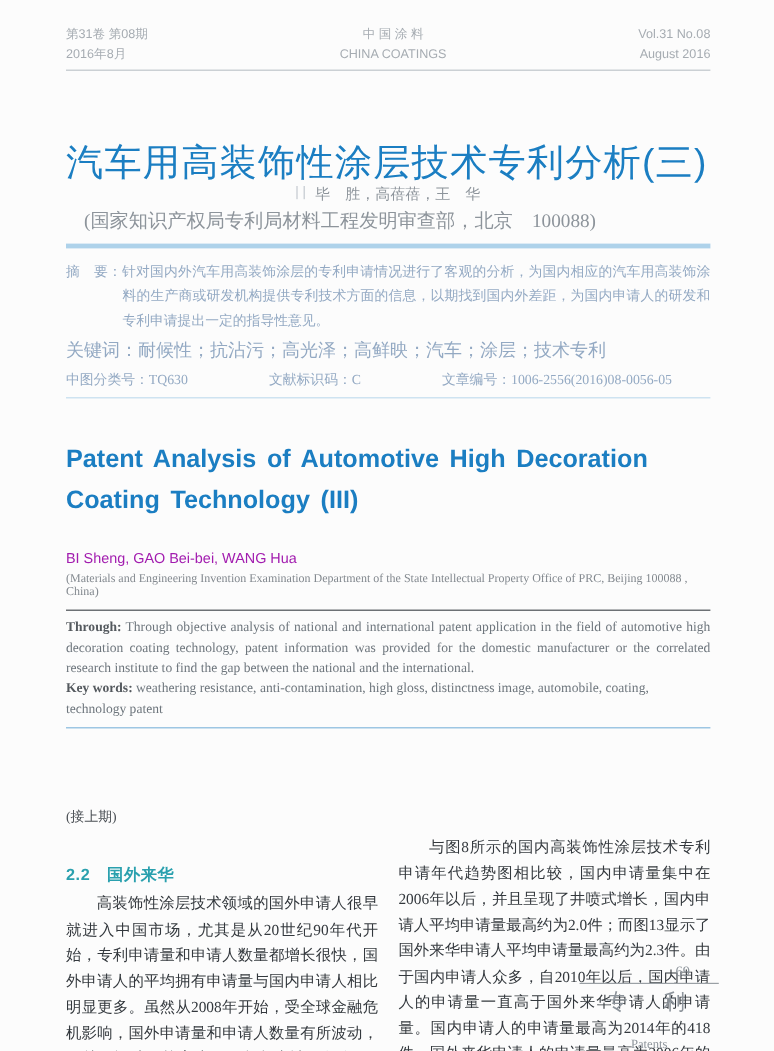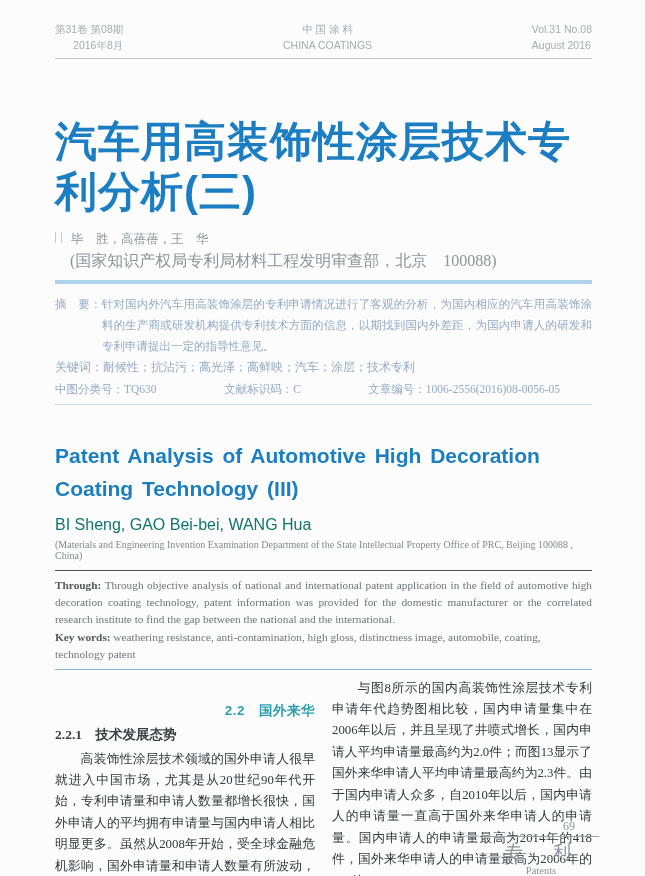--- a/index.html
+++ b/index.html
@@ -9,75 +9,75 @@
     margin:0 auto;
     background:#fcfcfc;
     box-sizing:border-box;
     padding:22px 53px 0 55px;
     font-family:"Liberation Serif", serif;
     overflow:hidden;
   }
   
   .jheader{display:flex;justify-content:space-between;color:#a6acb2;
     font-family:"Liberation Sans", sans-serif;font-size:10.5px;line-height:1.5;}
-  .jheader .cell{white-space:nowrap;text-align:right;}
+  .jheader .cell{white-space:nowrap;}
   .jheader .center{text-align:center;}
-  .jheader .right{text-align:left;}
+  .jheader .right{text-align:right;}
   .header-divider{border:none;border-top:1px solid #bfc5ca;margin:4px 0 3px 0;}
   .doi{color:#9aa1a7;font-size:9.5px;letter-spacing:.2px;}
   
   .title-cn{
     margin-top:58px;
     font-family:"Liberation Sans", sans-serif;
-    font-weight:bold;font-size:42px;letter-spacing:1px;
+    font-weight:normal;font-size:31px;letter-spacing:1px;
     color:#1b7ec2;line-height:1.2;
   }
-  .authors-row{margin-top:14px;color:#8d949b;font-size:12.5px;}
+  .authors-row{color:#8d949b;font-size:12.5px;text-align:center;}
   .author-mark{display:inline-block;width:5px;height:11px;
     border-left:1.5px solid #c3c9cf;border-right:1.5px solid #c3c9cf;margin-right:9px;}
   .affiliation-cn{margin-top:3px;padding-left:15px;color:#8d949b;font-size:16px;}
   .rule-blue-thick{border:none;height:4px;background:#aed2ea;margin:8px 0 10px 0;}
   
   .abs-cn{color:#93a9c3;font-size:11.5px;line-height:1.8;text-align:justify;
     padding-left:47px;text-indent:-47px;}
-  .kw-cn{color:#93a9c3;font-size:12px;line-height:1.8;margin-top:1px;}
+  .kw-cn{color:#93a9c3;font-size:15px;line-height:1.8;margin-top:1px;}
   .meta-row{display:flex;justify-content:space-between;color:#93a9c3;
     font-size:11.5px;line-height:1.8;padding-right:32px;gap:44px;}
   .rule-blue-thin{border:none;border-top:1px solid #c2dcee;margin:4px 0 0 0;}
   
   .title-en{margin-top:34px;font-family:"Liberation Sans", sans-serif;
     font-weight:bold;font-size:21px;color:#1b7ec2;line-height:1.6;
     word-spacing:3px;max-width:545px;}
-  .authors-en{margin-top:10px;color:#0f766e;
-    font-family:"Liberation Sans", sans-serif;font-size:16px;}
+  .authors-en{margin-top:24px;color:#a21caf;
+    font-family:"Liberation Sans", sans-serif;font-size:12px;}
   .affiliation-en{margin-top:5px;color:#83898f;font-size:10px;}
   .rule-dark{border:none;border-top:1px solid #4a4f54;margin:9px 0 6px 0;}
   
   .abs-en{color:#6e767d;font-size:11.3px;line-height:1.5;text-align:justify;}
   .abs-en b, .kw-en b{color:#54595e;}
   .kw-en{color:#6e767d;font-size:11.3px;line-height:1.5;margin-top:1px;}
   .rule-blue-end{border:none;border-top:1.5px solid #86b8dc;margin:6px 0 0 0;}
   
   .continued{margin-top:66px;color:#4a4f54;font-size:11.5px;}
   .columns{display:flex;gap:17px;margin-top:8px;align-items:flex-start;}
   .col{flex:1;min-width:0;}
   .col-left{padding-top:24px;}
   .sec-heading{font-family:"Liberation Sans", sans-serif;font-weight:bold;
-    font-size:13.5px;color:#2aa0ae;letter-spacing:.5px;text-align:right;}
+    font-size:13.5px;color:#2aa0ae;letter-spacing:.5px;}
   .subsec-heading{margin-top:6px;font-size:13.5px;color:#3a3f44;font-weight:600;}
   .para{margin-top:5px;color:#33383d;font-size:12.8px;line-height:1.68;
     text-align:justify;text-indent:2em;}
   
   .pfooter{position:absolute;right:46px;bottom:0;width:116px;
     color:#8d949b;text-align:center;}
   .pfooter .pageno{font-size:12px;text-align:right;padding-right:24px;}
   .pfooter-rule{border:none;border-top:1px solid #9aa0a5;margin:2px 0 3px 0;}
   .pfooter .col-cn{font-size:18px;letter-spacing:6px;color:#8d949b;
     font-family:"Liberation Sans", sans-serif;}
-  .pfooter .col-en{font-size:10.5px;margin-top:1px;color:#8d949b;}
+  .pfooter .col-en{font-size:10.5px;margin-top:18px;color:#8d949b;}
 </style>
 </head>
 <body>
 
 <div class="page">
 
   <div class="jheader">
     <div class="cell left">
       <div>第31卷 第08期</div>
       <div>2016年8月</div>
@@ -111,25 +111,25 @@
 
   <h2 class="title-en" style="margin:34px 0 0 0;">Patent Analysis of Automotive High Decoration Coating Technology (III)</h2>
   <div class="authors-en">BI Sheng, GAO Bei-bei, WANG Hua</div>
   <div class="affiliation-en">(Materials and Engineering Invention Examination Department of the State Intellectual Property Office of PRC, Beijing 100088 , China)</div>
   <hr class="rule-dark">
 
   <div class="abs-en"><b>Through:</b><span> Through objective analysis of national and international patent application in the field of automotive high decoration coating technology, patent information was provided for the domestic manufacturer or the correlated research institute to find the gap between the national and the international.</span></div>
   <div class="kw-en"><b>Key words:</b><span> weathering resistance, anti-contamination, high gloss, distinctness image, automobile, coating, technology patent</span></div>
   <hr class="rule-blue-end">
 
+  <div class="continued">(接上期)</div>
 
   <div class="columns">
     <div class="col col-left">
       <div class="sec-heading">2.2　国外来华</div>
-      <div class="subsec-heading">2.2.1　技术发展态势</div>
       <p class="para" style="margin:5px 0 0 0;">高装饰性涂层技术领域的国外申请人很早就进入中国市场，尤其是从20世纪90年代开始，专利申请量和申请人数量都增长很快，国外申请人的平均拥有申请量与国内申请人相比明显更多。虽然从2008年开始，受全球金融危机影响，国外申请量和申请人数量有所波动，但总量还处于较高水平，每年申请量仍在100件以上。</p>
     </div>
     <div class="col col-right">
       <p class="para" style="margin:0;">与图8所示的国内高装饰性涂层技术专利申请年代趋势图相比较，国内申请量集中在2006年以后，并且呈现了井喷式增长，国内申请人平均申请量最高约为2.0件；而图13显示了国外来华申请人平均申请量最高约为2.3件。由于国内申请人众多，自2010年以后，国内申请人的申请量一直高于国外来华申请人的申请量。国内申请人的申请量最高为2014年的418件，国外来华申请人的申请量最高为2006年的150件。</p>
     </div>
   </div>
 
   <div class="pfooter">
     <div class="pageno">69</div>
     <hr class="pfooter-rule">

